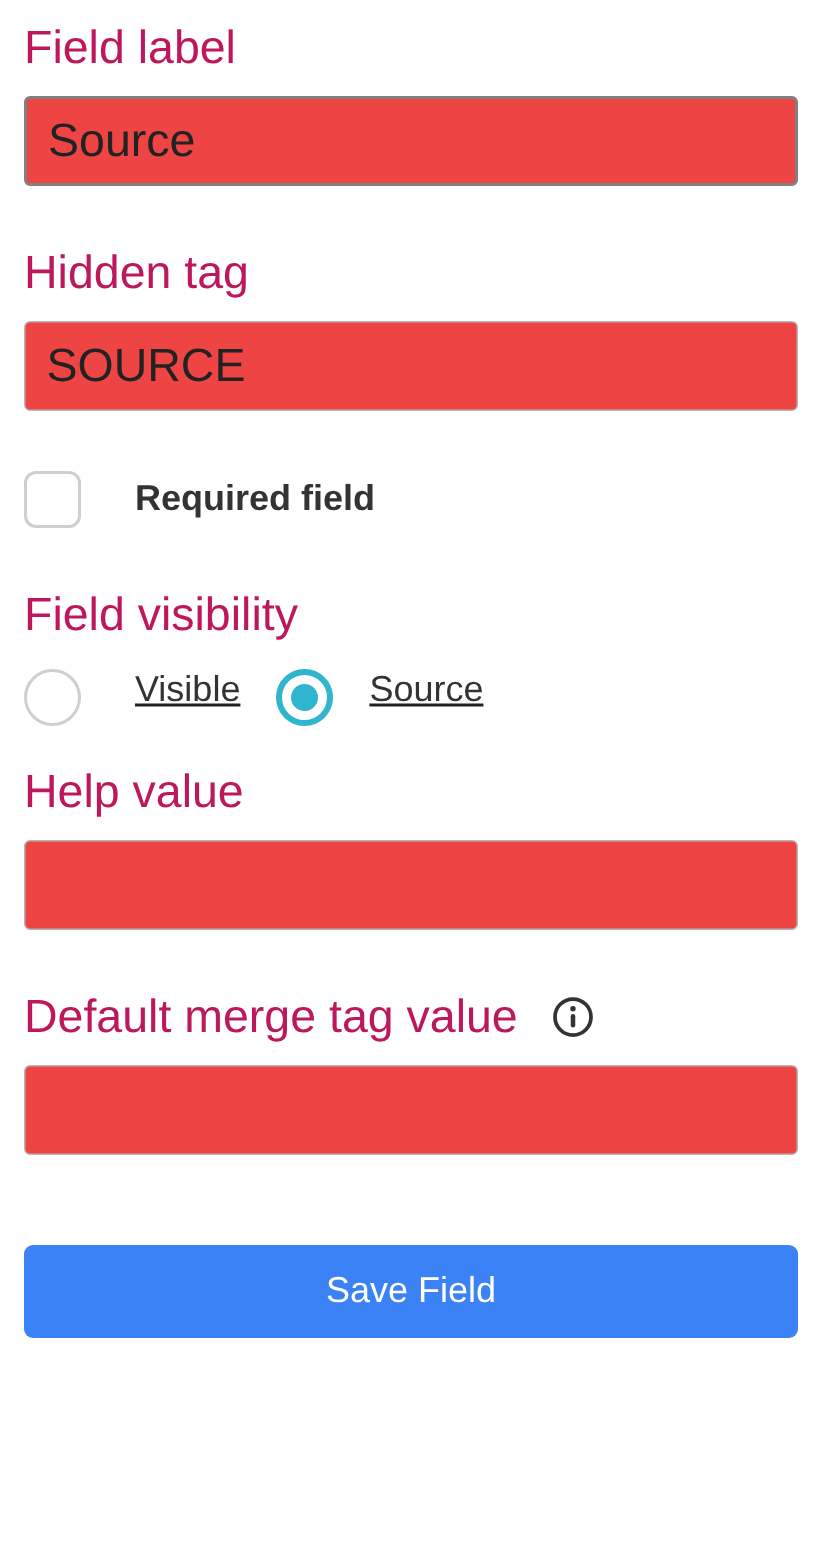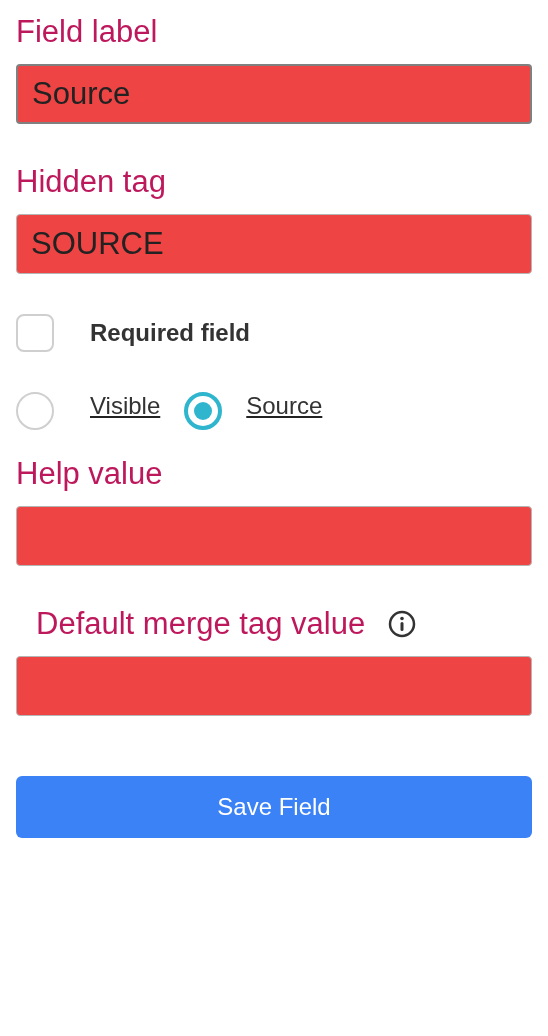--- a/index.html
+++ b/index.html
@@ -138,41 +138,42 @@
 
   
   <div class="check-row">
     <div class="checkbox"></div>
     <div class="check-text">Required field</div>
   </div>
 
   <div class="section-gap"></div>
 
   
+  <div class="label" style="margin-bottom:18px;">Field visibility</div>
   <div class="radio-row">
     <div class="radio unchecked"></div>
     <div class="radio-gap1"></div>
     <div class="radio-text">Visible</div>
     <div class="radio-gap2"></div>
     <div class="radio checked"></div>
     <div class="radio-gap3"></div>
     <div class="radio-text">Source</div>
   </div>
 
   <div class="section-gap-sm"></div>
 
   
   <div class="label">Help value</div>
   <input type="text" class="text-input" value="" style="">
 
   <div class="section-gap"></div>
 
   
   <div class="label-row">
-    <div class="label" style="margin-bottom:0;margin-left:20px;">Default merge tag value</div>
+    <div class="label" style="margin-bottom:0;">Default merge tag value</div>
     <span class="info-icon">
       <svg width="30" height="30" viewBox="0 0 30 30">
         <circle cx="15" cy="15" r="12" fill="none" stroke="#333" stroke-width="2.5"></circle>
         <circle cx="15" cy="9.5" r="1.8" fill="#333"></circle>
         <rect x="13.5" y="13" width="3" height="9" rx="1.5" fill="#333"></rect>
       </svg>
     </span>
   </div>
   <input type="text" class="text-input" value="" style="">
 

